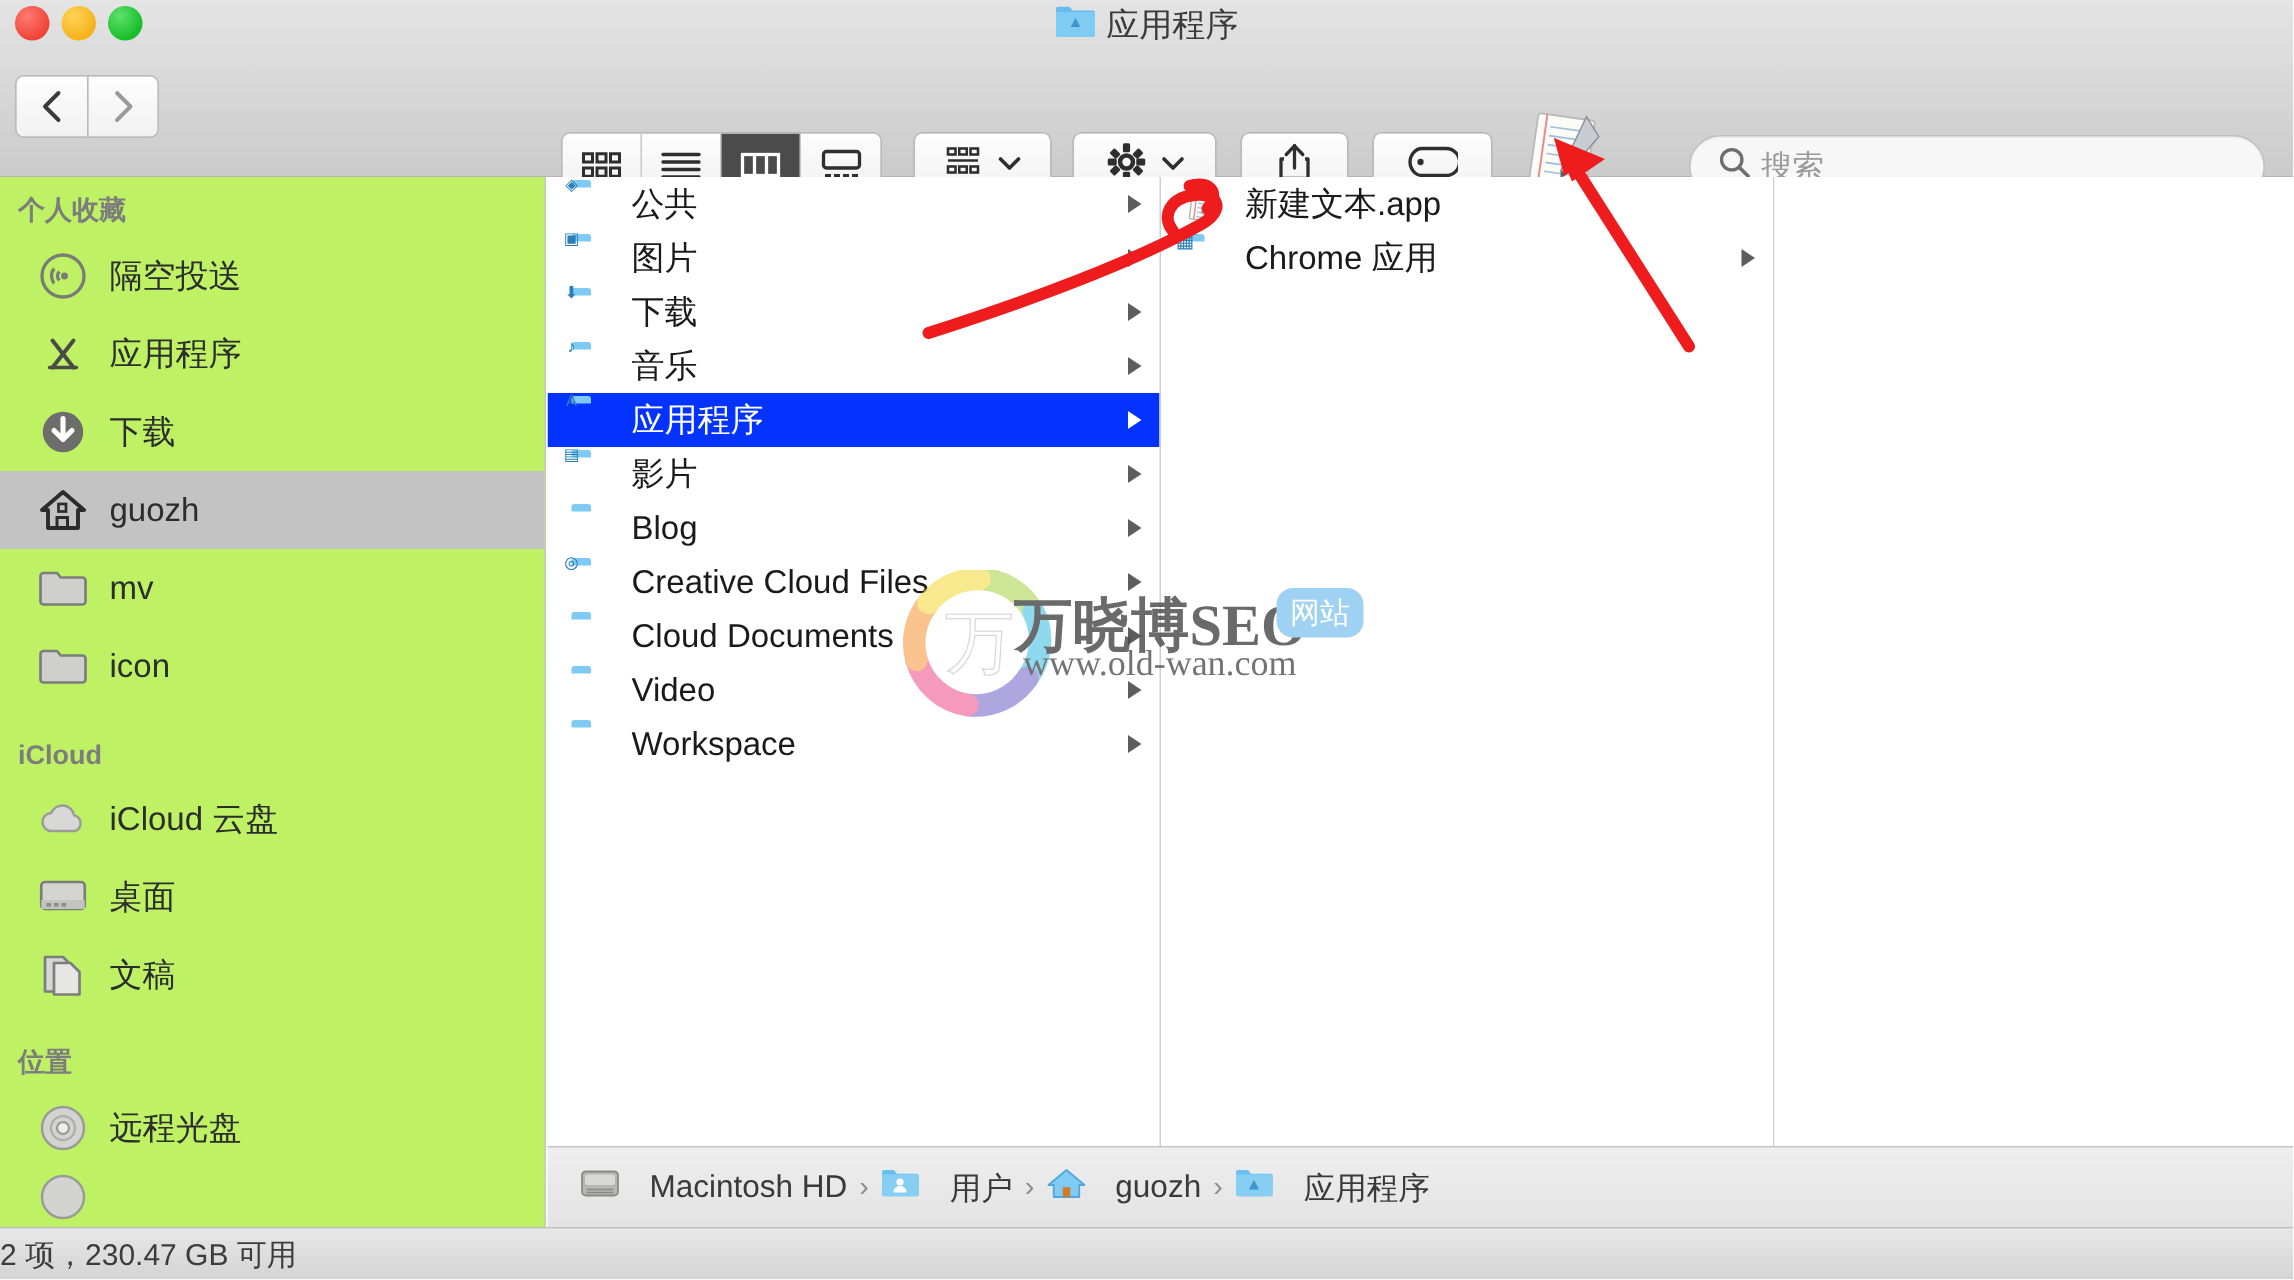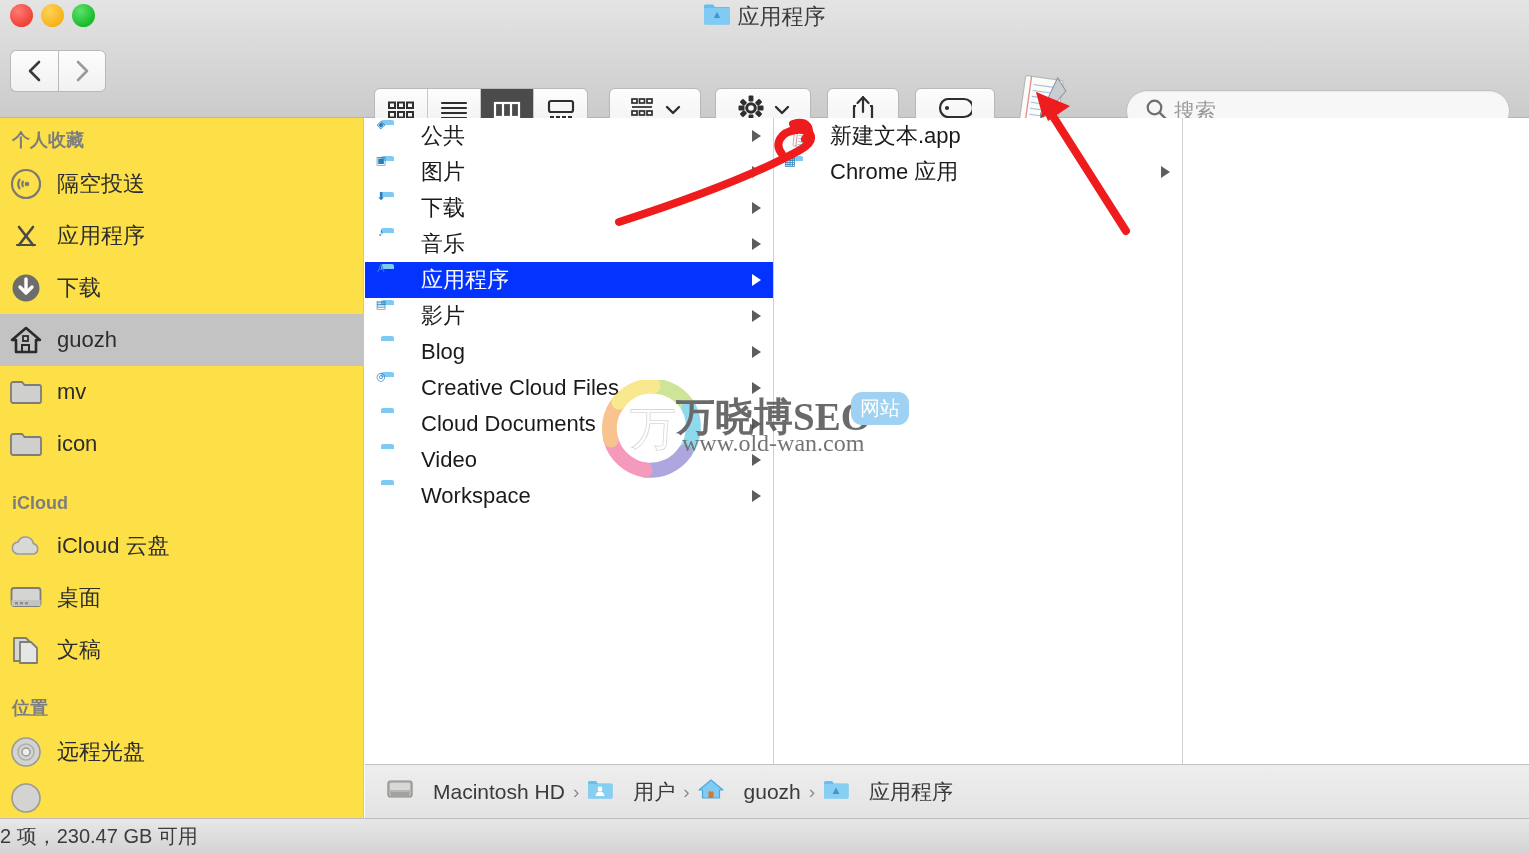--- a/index.html
+++ b/index.html
@@ -92,32 +92,32 @@
     border: 1px solid #bfbfbf;
     border-radius: 21px;
     display: flex; align-items: center; padding-left: 18px; gap: 6px;
     box-shadow: 0 1px 1px rgba(0,0,0,.05) inset;
   }
   #search-input-text { font-size: 21px; color: #9a9a9a; }
 
   
   #sidebar {
     position: absolute; left: 0; top: 118px; width: 364px; height: 700px;
-    background: #fde047;
+    background: #bef264;
     border-right: 1px solid #c5c5c3;
     overflow: hidden;
   }
   .sb-header {
     font-size: 18px; color: #7d7d7d; font-weight: bold;
     padding: 0 0 0 12px; height: 40px; display: flex; align-items: flex-end;
     padding-bottom: 6px;
   }
   .sb-item {
     height: 52px; display: flex; align-items: center; gap: 14px;
-    padding-left: 9px; font-size: 22px; color: #2d2d2d;
+    padding-left: 25px; font-size: 22px; color: #2d2d2d;
   }
   .sb-item.selected { background: #c3c3c3; }
   .sb-icon { width: 34px; height: 34px; display: flex; align-items: center; justify-content: center; flex: 0 0 34px; }
 
   
   #columns {
     position: absolute; left: 365px; top: 118px; right: 0; height: 646px;
     display: flex; background: #ffffff;
   }
   .col {

